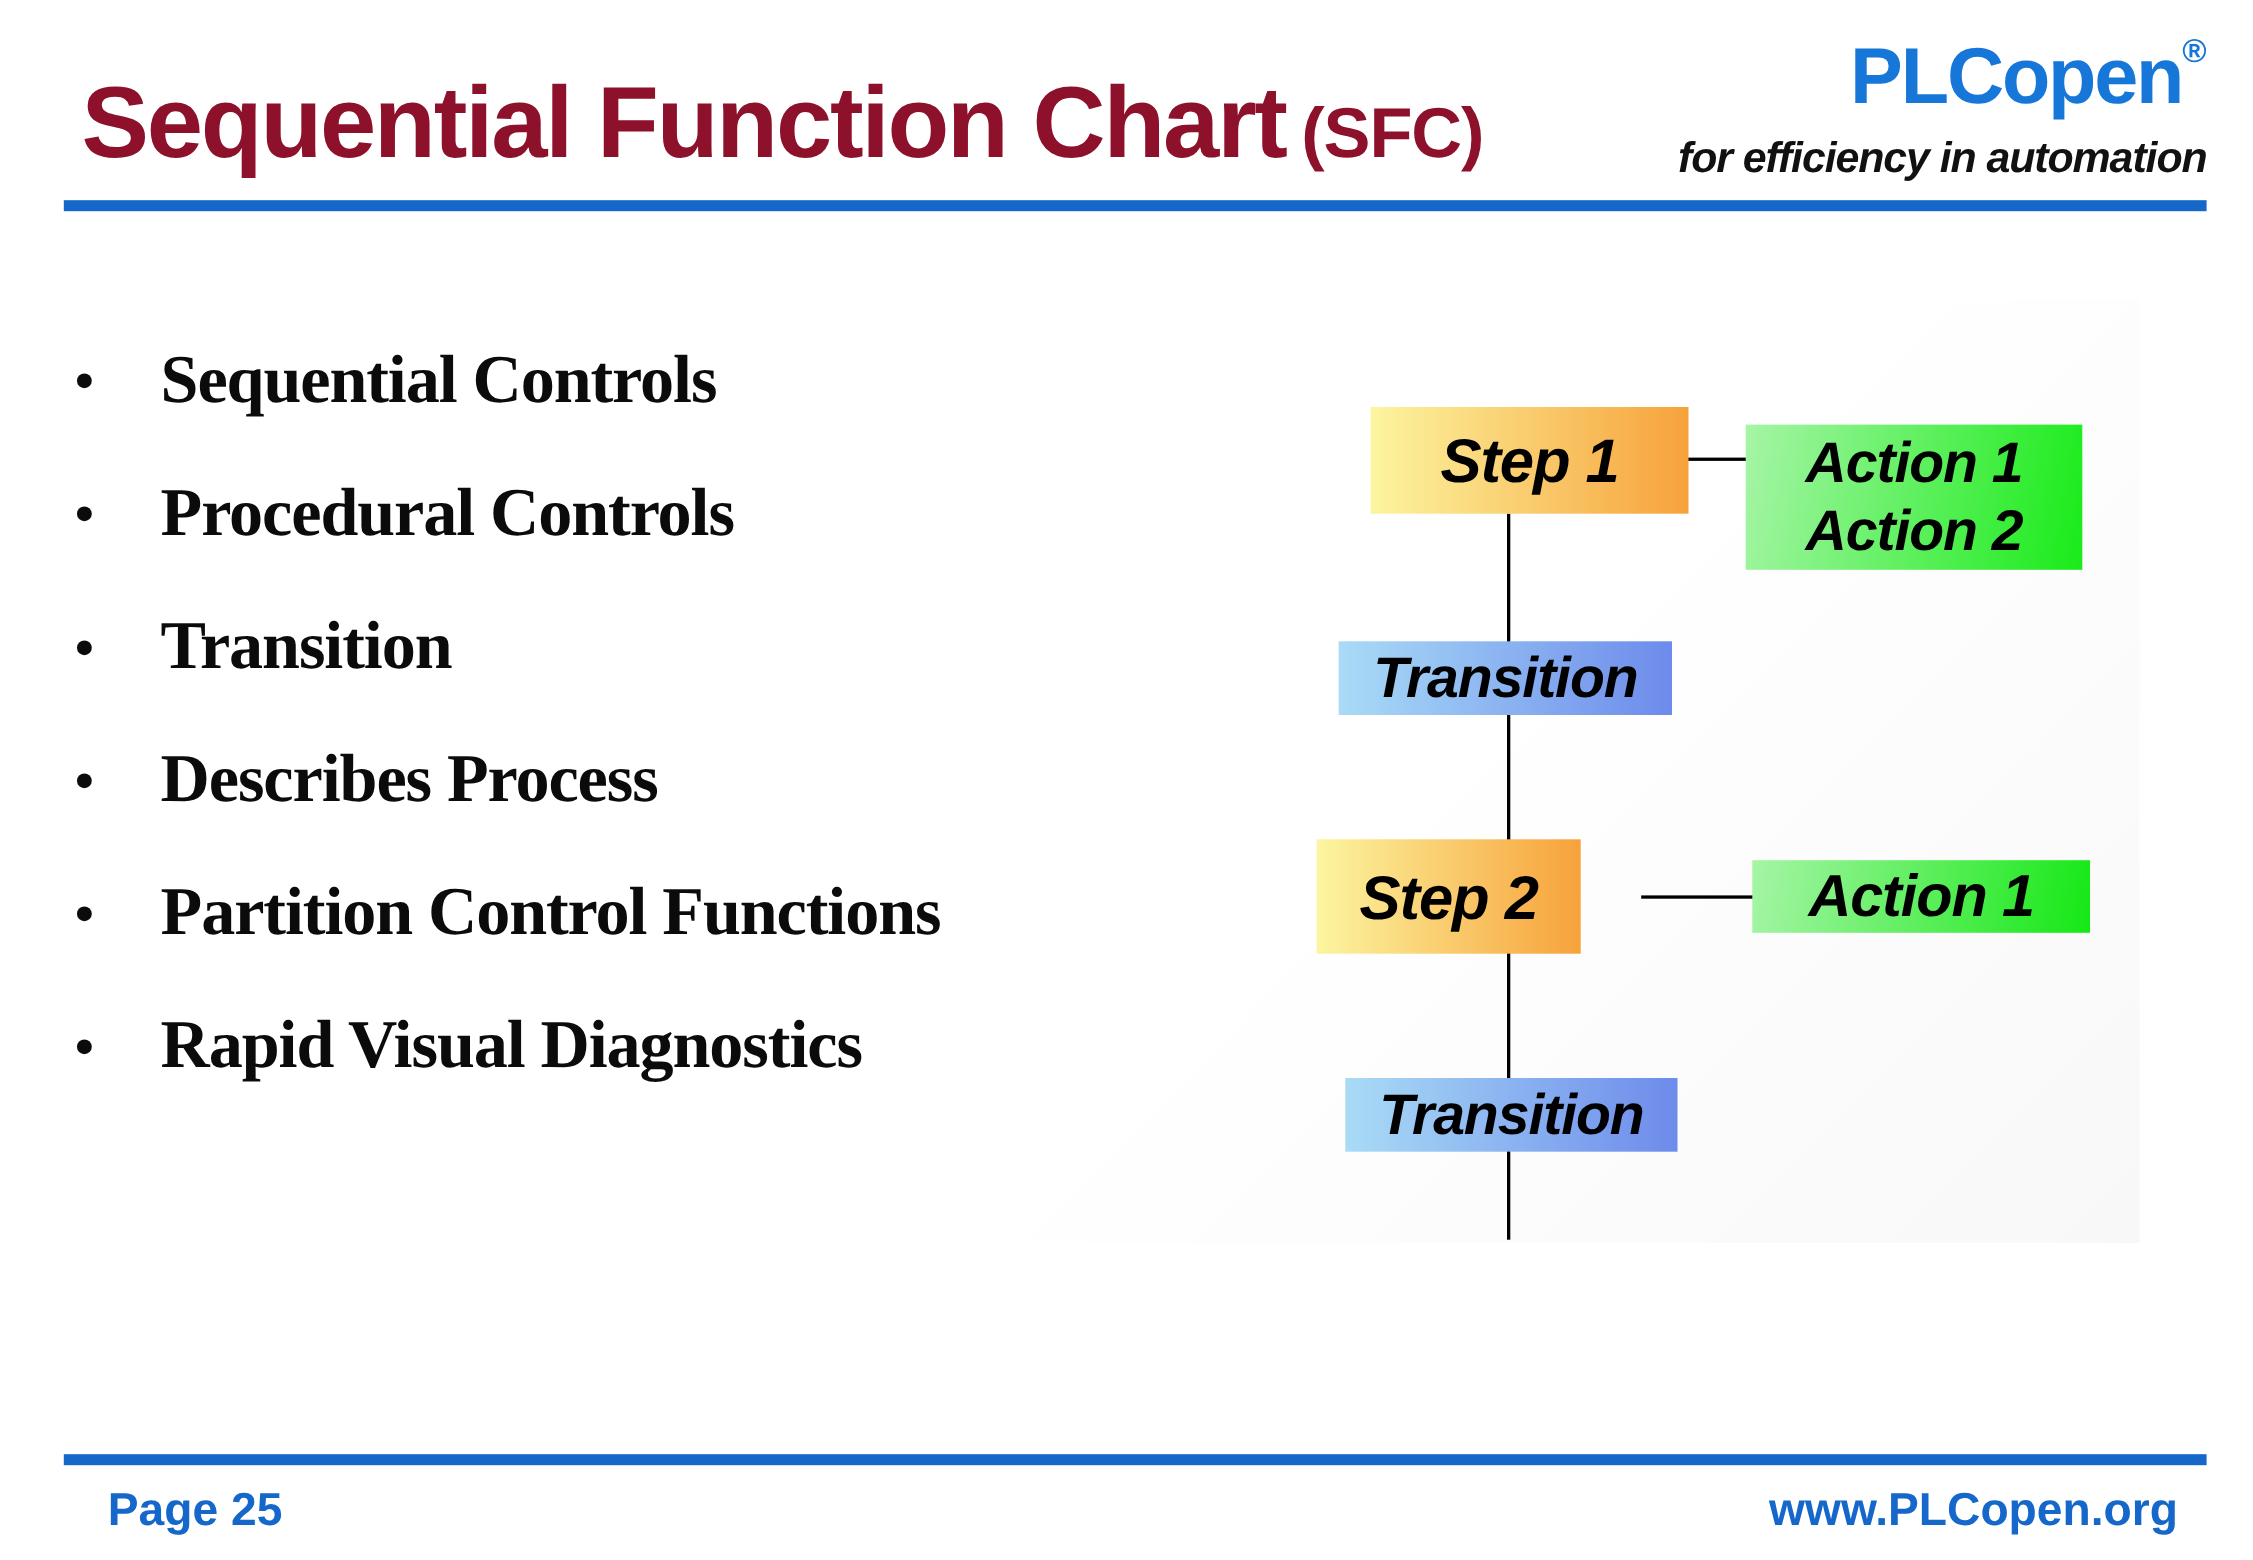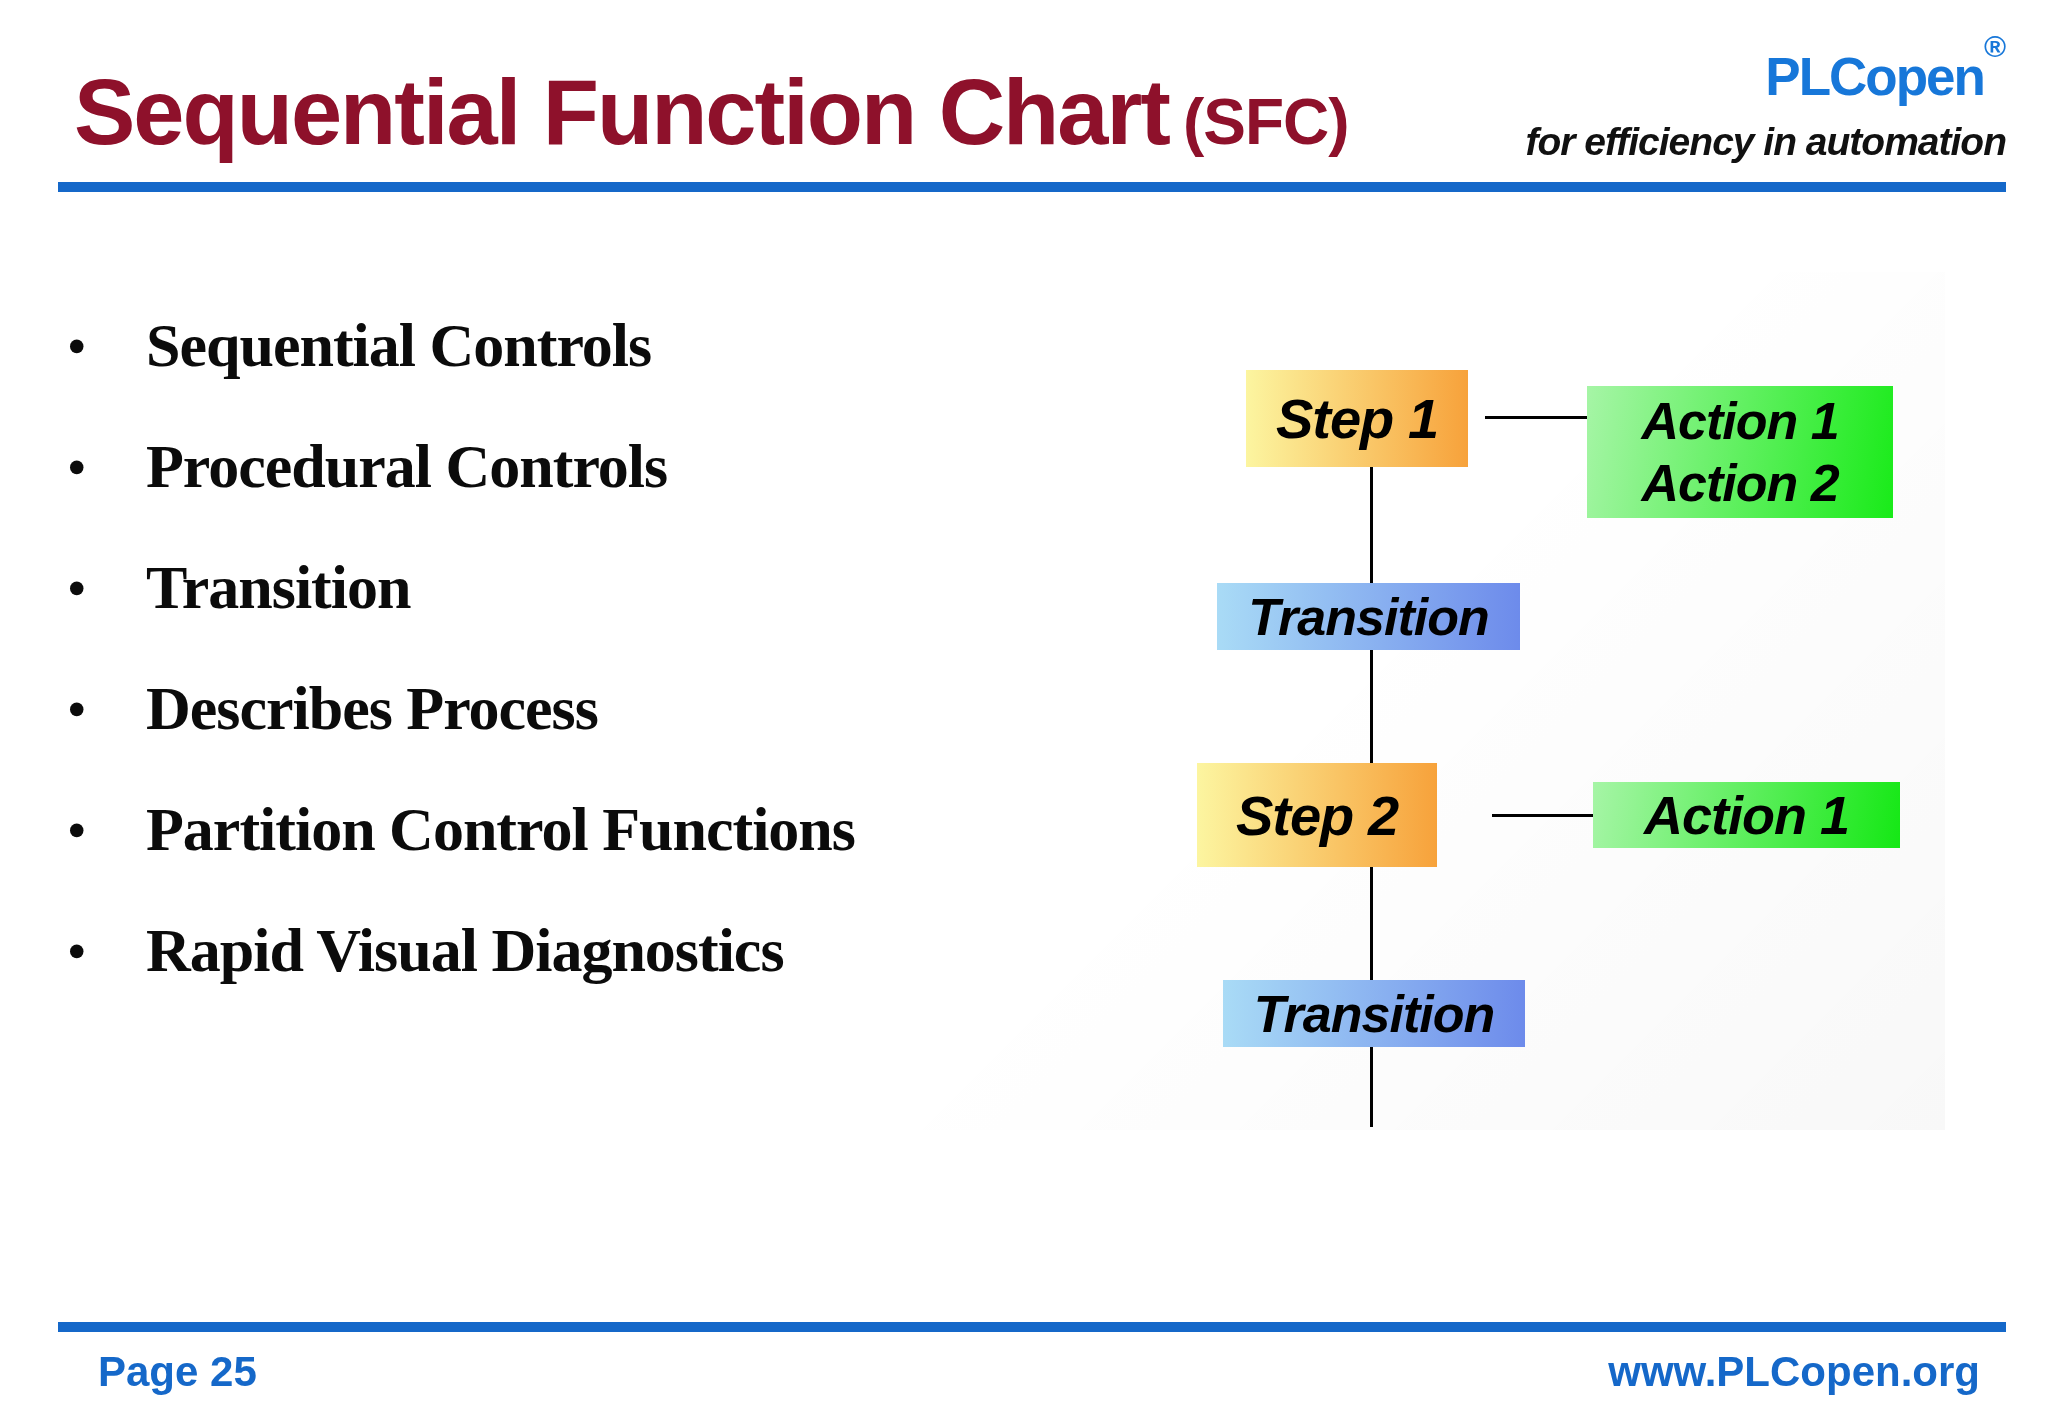--- a/index.html
+++ b/index.html
@@ -19,21 +19,21 @@
     font-size:92px; letter-spacing:-2px;
     white-space:nowrap; line-height:1.1;margin-top:20px;
   }
   .title .suffix { font-size:64px; letter-spacing:-1px; margin-left:14px; }
 
   .logo {
     position:absolute; right:42px; top:30px;
     text-align:right; white-space:nowrap;
   }
   .logo-name {
-    color:#1777D9; font-weight:bold; font-size:53px;
+    color:#1777D9; font-weight:bold; font-size:72px;
     line-height:0.95; letter-spacing:-2px;
   }
   .logo-reg {
     color:#1777D9; font-weight:bold; font-size:30px;
     vertical-align:38px;
   }
   .logo-tagline {
     color:#111111; font-weight:bold; font-style:italic;
     font-size:39px; margin-top:18px; letter-spacing:-1px;
   }
@@ -67,21 +67,21 @@
     position:absolute; left:905px; top:272px; width:1040px; height:858px;
     background:linear-gradient(135deg, rgba(0,0,0,0) 42%, rgba(0,0,0,0.028) 100%);
   }
   .node {
     position:absolute; z-index:2;
     display:flex; flex-direction:column;
     align-items:center; justify-content:center;
     color:#000; font-weight:bold; font-style:italic;
     letter-spacing:-1px; white-space:nowrap;
   }
-  .node-step1      { left:1246px; top:370px; width:222px; height:97px;  font-size:56px;
+  .node-step1      { left:1246px; top:370px; width:289px; height:97px;  font-size:56px;
                      background:linear-gradient(90deg,#FCF5A0,#F7A23B); }
   .node-action12   { left:1587px; top:386px; width:306px; height:132px; font-size:52px; line-height:62px;
                      background:linear-gradient(100deg,#A6F5A6,#19EB19); }
   .node-transition1{ left:1217px; top:583px; width:303px; height:67px;  font-size:52px;
                      background:linear-gradient(90deg,#A9DBF6,#6D8BEB); }
   .node-step2      { left:1197px; top:763px; width:240px; height:104px; font-size:56px;
                      background:linear-gradient(90deg,#FCF5A0,#F7A23B); }
   .node-action1b   { left:1593px; top:782px; width:307px; height:66px;  font-size:54px;
                      background:linear-gradient(100deg,#A6F5A6,#15E815); }
   .node-transition2{ left:1223px; top:980px; width:302px; height:67px;  font-size:52px;

